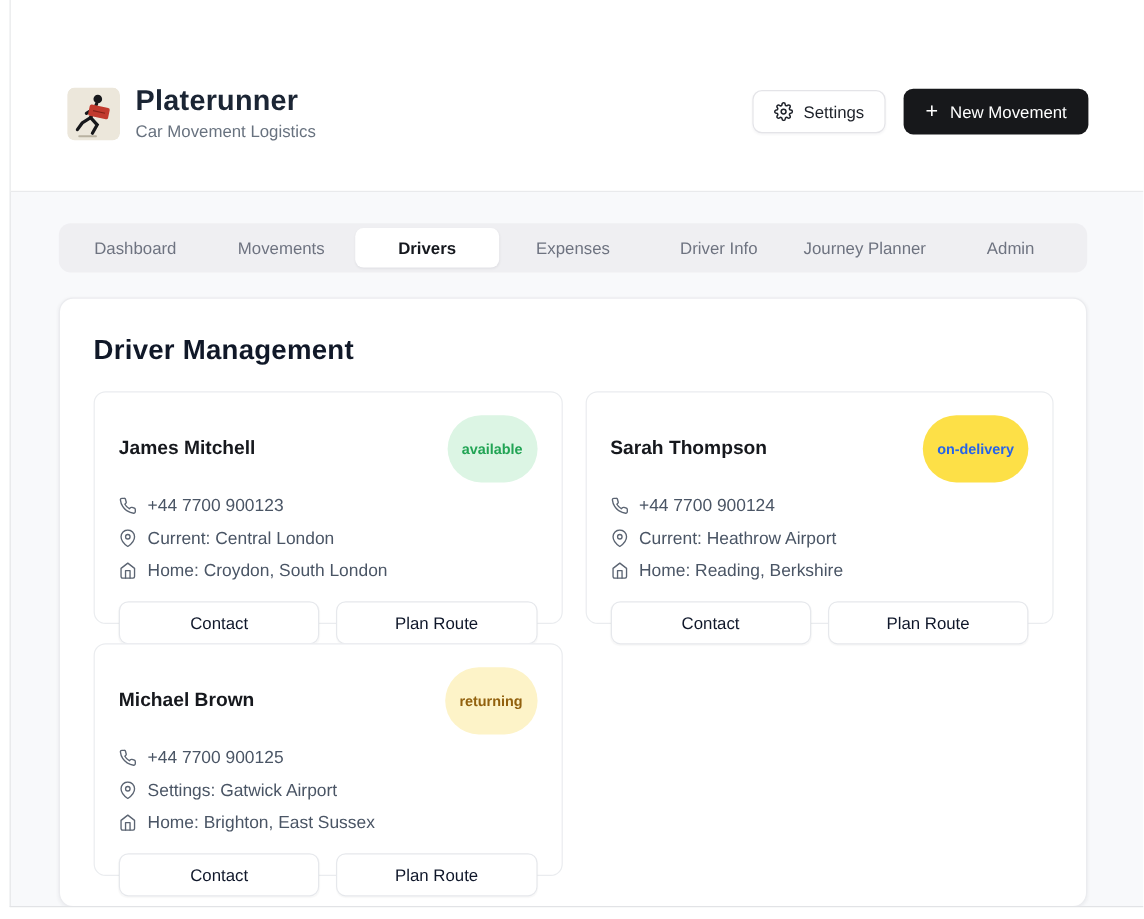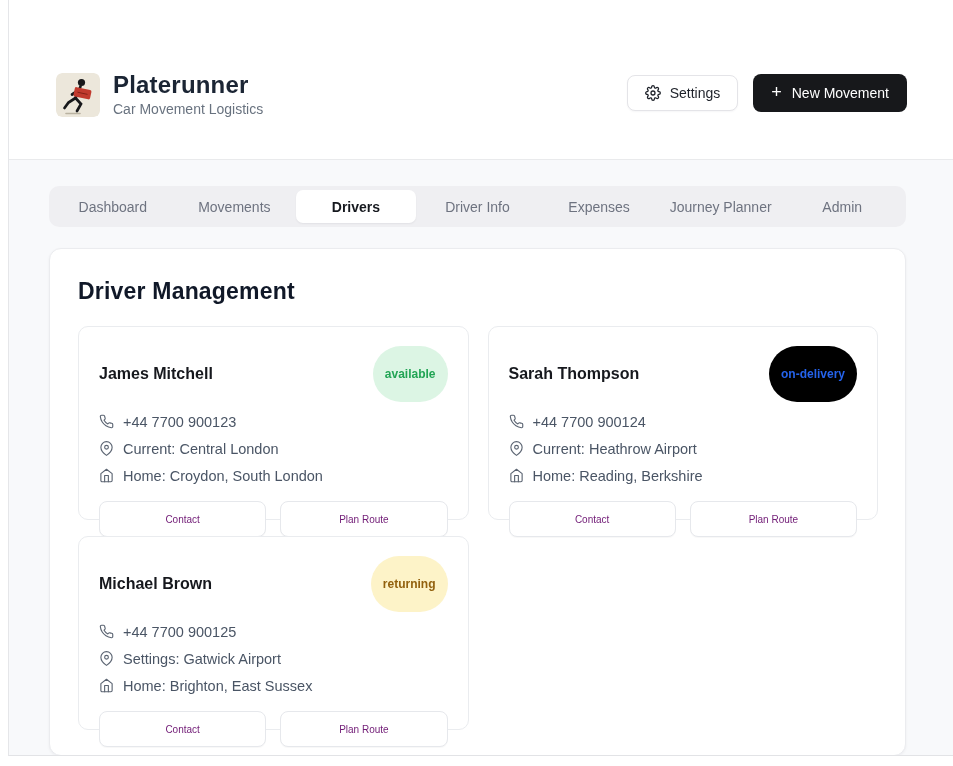--- a/index.html
+++ b/index.html
@@ -55,21 +55,21 @@
   .driver-grid { display:grid; grid-template-columns:1fr 1fr; gap:16px 19px; }
   .driver-card { background:#ffffff; border:1px solid #eaecef; border-radius:10px; padding:19px 20px 20px 20px; height:194px; }
   .card-head { display:flex; align-items:center; justify-content:space-between; margin-bottom:12px; }
   .driver-name { font-size:16px; font-weight:700; color:#16181d; }
   .badge { font-size:12px; font-weight:700; padding:22px 12px; border-radius:999px; line-height:1; }
   .info-line { display:flex; gap:9px; color:#4a5565; font-size:14.5px; margin:11px 0; }
   .info-line .icon { color:#5b6472; }
   .card-actions { display:flex; gap:14px; margin-top:17px; }
   .card-btn {
     flex:1; height:36px; background:#ffffff; border:1px solid #e6e8ec; border-radius:8px;
-    font-family:"Liberation Sans",sans-serif; font-size:10px; font-weight:500; color:#701a75; cursor:pointer;
+    font-family:"Liberation Sans",sans-serif; font-size:14px; font-weight:500; color:#0f172a; cursor:pointer;
     box-shadow:0 1px 1px rgba(16,24,40,.03);
   }
 </style>
 </head>
 <body>
 
 <div class="viewport">
   <div class="app">
 
     <div class="header">
@@ -114,24 +114,24 @@
           <button class="tab">
     <span>Dashboard</span>
   </button>
           <button class="tab">
     <span>Movements</span>
   </button>
           <button class="tab active">
     <span>Drivers</span>
   </button>
           <button class="tab">
+    <span>Expenses</span>
+  </button>
+          <button class="tab">
     <span>Driver Info</span>
-  </button>
-          <button class="tab">
-    <span>Expenses</span>
   </button>
           <button class="tab">
     <span>Journey Planner</span>
   </button>
           <button class="tab">
     <span>Admin</span>
   </button>
         </div>
 
       <div class="main-card">
@@ -163,21 +163,21 @@
       <span>Home: Croydon, South London</span>
     </div>
     <div class="card-actions">
       <button class="card-btn">Contact</button>
       <button class="card-btn">Plan Route</button>
     </div>
   </div>
             <div class="driver-card">
     <div class="card-head">
       <div class="driver-name">Sarah Thompson</div>
-      <span class="badge" style="background: #000000; color: rgb(37, 99, 235);">on-delivery</span>
+      <span class="badge" style="background: #fde047; color: rgb(37, 99, 235);">on-delivery</span>
     </div>
     <div class="info-line">
       <svg class="icon" width="15" height="15" viewBox="0 0 24 24" fill="none" stroke="currentColor" stroke-width="1.8" stroke-linecap="round" stroke-linejoin="round">
         <path d="M22 16.92v3a2 2 0 0 1-2.18 2 19.79 19.79 0 0 1-8.63-3.07 19.5 19.5 0 0 1-6-6 19.79 19.79 0 0 1-3.07-8.67A2 2 0 0 1 4.11 2h3a2 2 0 0 1 2 1.72 12.84 12.84 0 0 0 .7 2.81 2 2 0 0 1-.45 2.11L8.09 9.91a16 16 0 0 0 6 6l1.27-1.27a2 2 0 0 1 2.11-.45 12.84 12.84 0 0 0 2.81.7A2 2 0 0 1 22 16.92z"></path>
       </svg>
       <span>+44 7700 900124</span>
     </div>
     <div class="info-line">
       <svg class="icon" width="15" height="15" viewBox="0 0 24 24" fill="none" stroke="currentColor" stroke-width="1.8" stroke-linecap="round" stroke-linejoin="round">
         <path d="M21 10c0 7-9 13-9 13s-9-6-9-13a9 9 0 0 1 18 0z"></path>

